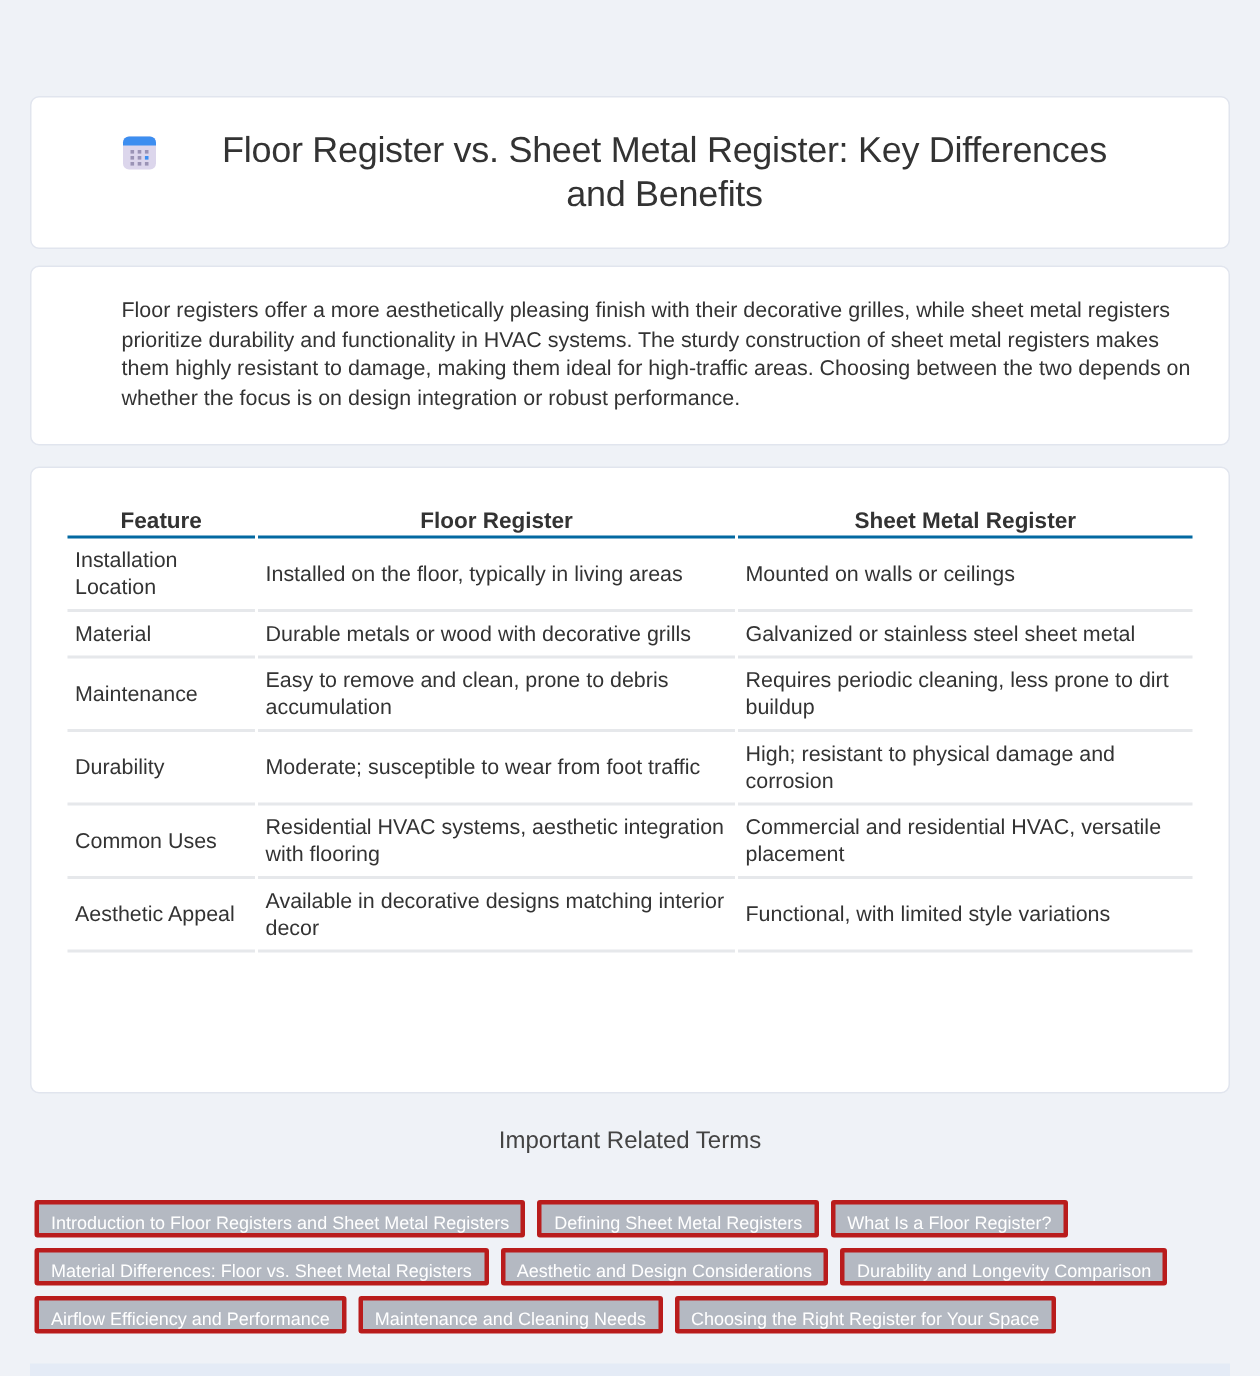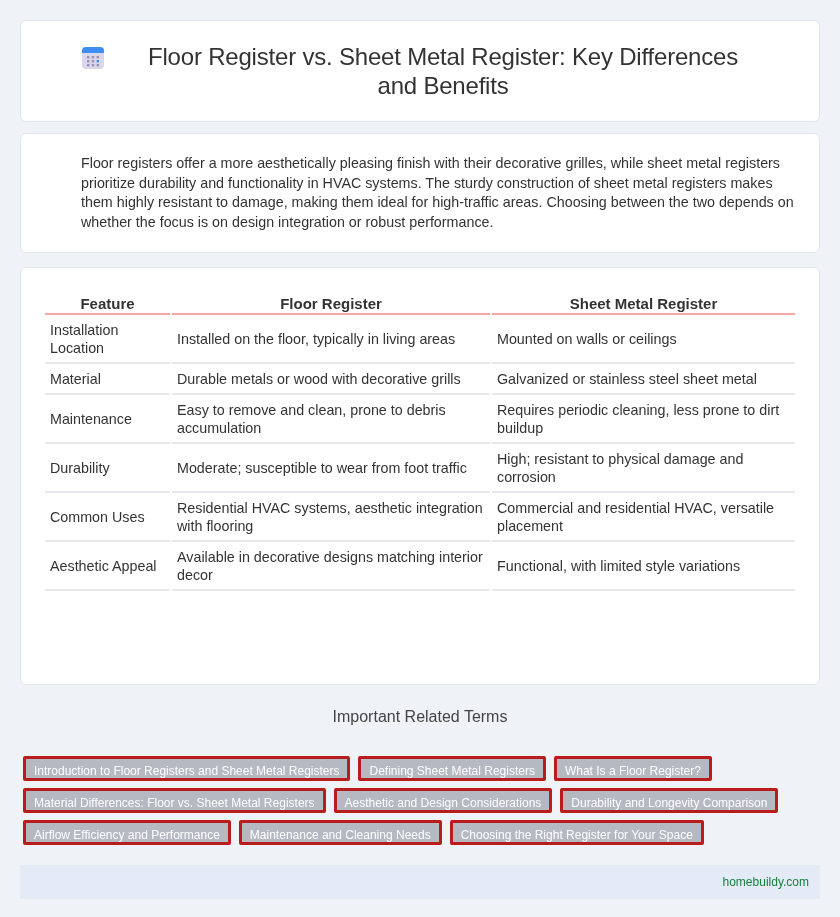--- a/index.html
+++ b/index.html
@@ -15,20 +15,21 @@
     background: #fff;
     border: 1px solid #e1e5ee;
     border-radius: 6px;
   }
   .header-card {
     height: 102px;
     display: flex;
     align-items: center;
     justify-content: center;
     padding: 0 60px;
+    margin-top: 44px;
   }
   .header-inner {
     display: flex;
     align-items: flex-start;
     justify-content: center;
   }
   .cal-icon {
     width: 24px; height: 24px;
     margin-top: 4px;
     margin-right: 22px;
@@ -64,21 +65,21 @@
     width: 100%;
     border-collapse: separate;
     border-spacing: 2px 0;
   }
   th {
     font-size: 15px;
     font-weight: bold;
     color: #333;
     text-align: center;
     padding: 4px 6px 1px 6px;
-    border-bottom: 2px solid #fca5a5;
+    border-bottom: 2px solid #0369a1;
     height: 25px;
   }
   td {
     font-size: 14.3px;
     line-height: 18px;
     color: #333;
     padding: 0 5px;
     border-bottom: 2px solid #e6e8eb;
     height: 49px;
     vertical-align: middle;

